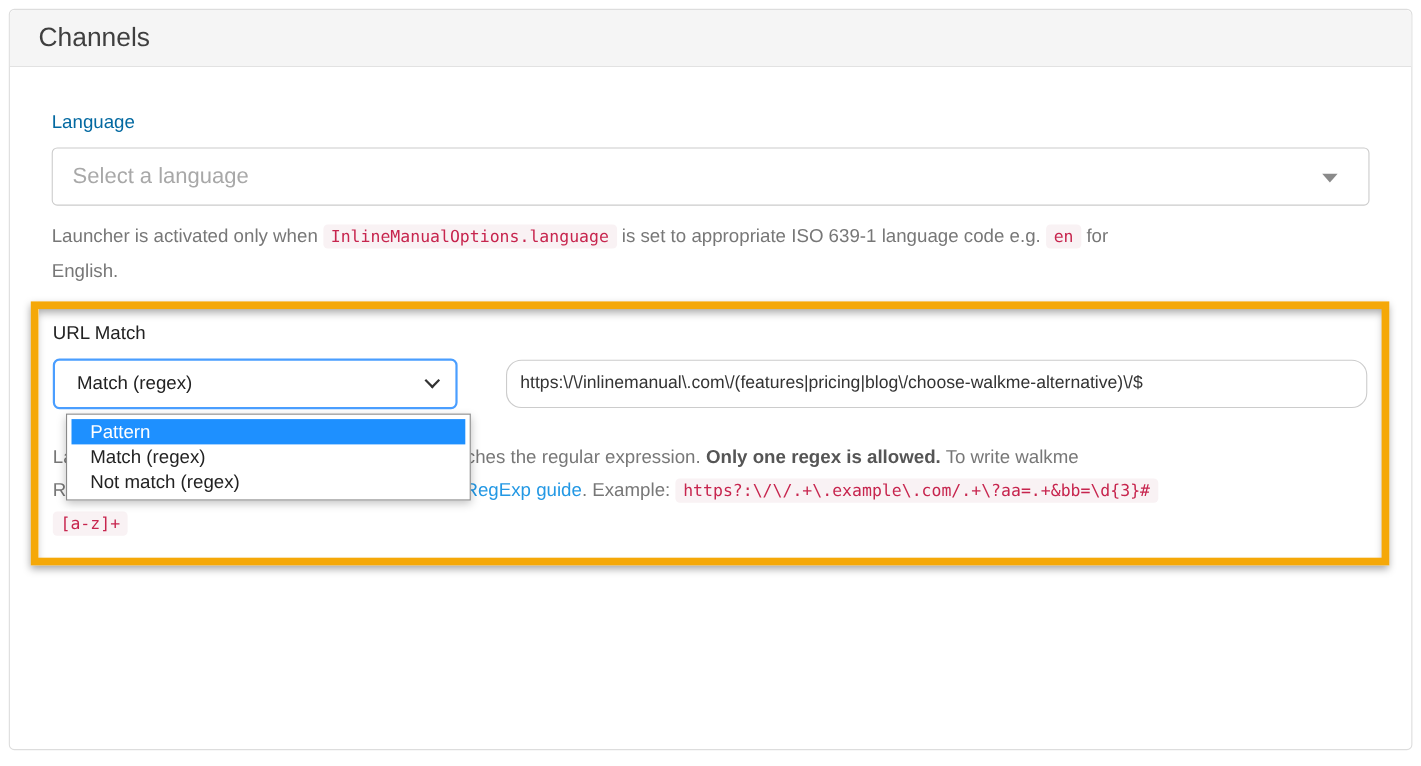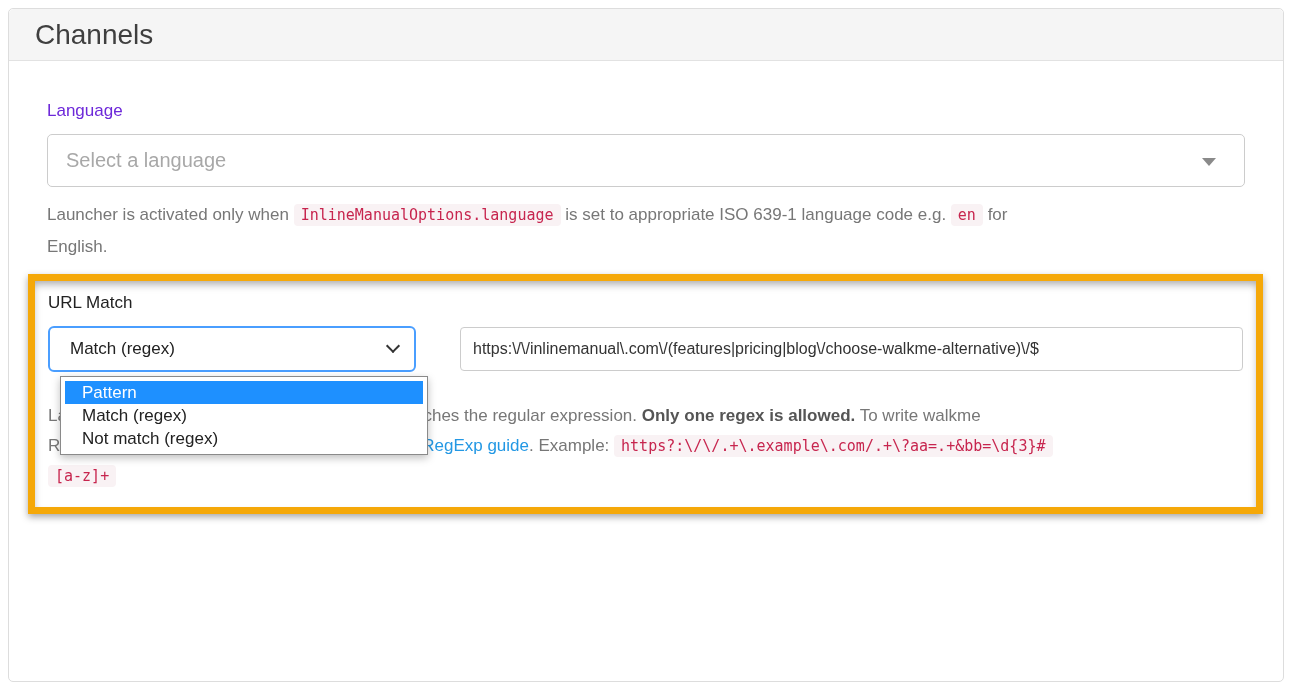--- a/index.html
+++ b/index.html
@@ -10,25 +10,25 @@
     font-family:"Liberation Sans", sans-serif;
   }
   .card {
     position:absolute; left:8px; top:8px; width:1276px; height:674px;
     background:#fff; border:1px solid #ddd; border-radius:5px;
   }
   .card-header {
     height:52px; background:#f5f5f5; border-bottom:1px solid #e2e2e2;
     border-radius:5px 5px 0 0;
     display:flex; align-items:center; padding-left:26px;
-    font-size:28px; color:#3f3f3f;
+    font-size:24px; color:#3f3f3f;
   }
   .card-body { padding:40px 38px 0 38px; }
 
-  .field-label { font-size:17px; color:#6d28d9; margin-bottom:13px; }
+  .field-label { font-size:17px; color:#0369a1; margin-bottom:13px; }
   .field-label.bold { font-weight:normal; color:#222; }
 
   .select-lg {
     position:relative; height:53px; width:100%;
     border:1px solid #ccc; border-radius:5px; background:#fff;
     display:flex; align-items:center; padding:0 18px;
     font-size:20px; color:#a8a8a8; cursor:pointer;
   }
   .caret-down {
     position:absolute; right:28px; top:50%; margin-top:-3px;
@@ -67,21 +67,21 @@
   .url-row { display:flex; margin-top:11px; position:relative; }
   .type-select {
     position:relative; width:368px; height:46px;
     border:2px solid #4a9eff; border-radius:6px; background:#fff;
     display:flex; align-items:center; padding:0 20px;
     font-size:17px; color:#222; cursor:pointer; flex:0 0 auto;
   }
   .type-select .chev { right:16px; }
   .regex-input {
     margin-left:44px; flex:1 1 auto; height:44px; margin-top:1px;
-    border:1px solid #ccc; border-radius:4px;
+    border:1px solid #ccc; border-radius:14px;
     font-family:"Liberation Sans", sans-serif;
     font-size:16px; color:#333; padding:0 12px; outline:none;
   }
   .dropdown {
     position:absolute; left:12px; top:50px; width:368px;
     background:#fff; border:1px solid #8a8a8a;
     box-shadow:0 3px 8px rgba(0,0,0,0.25);
     padding:4px; z-index:10;
   }
   .dd-option {

